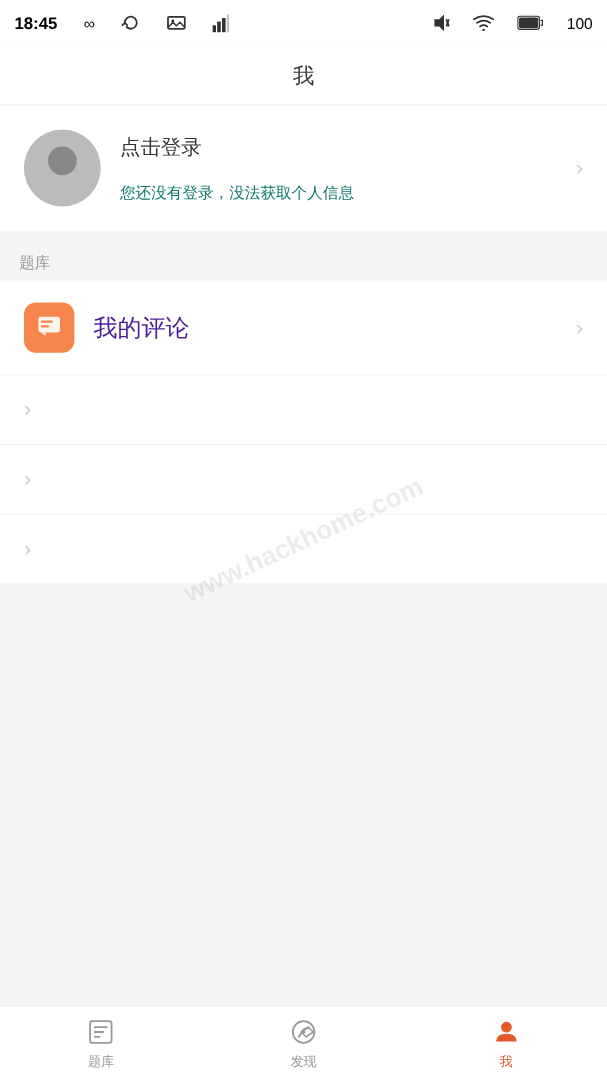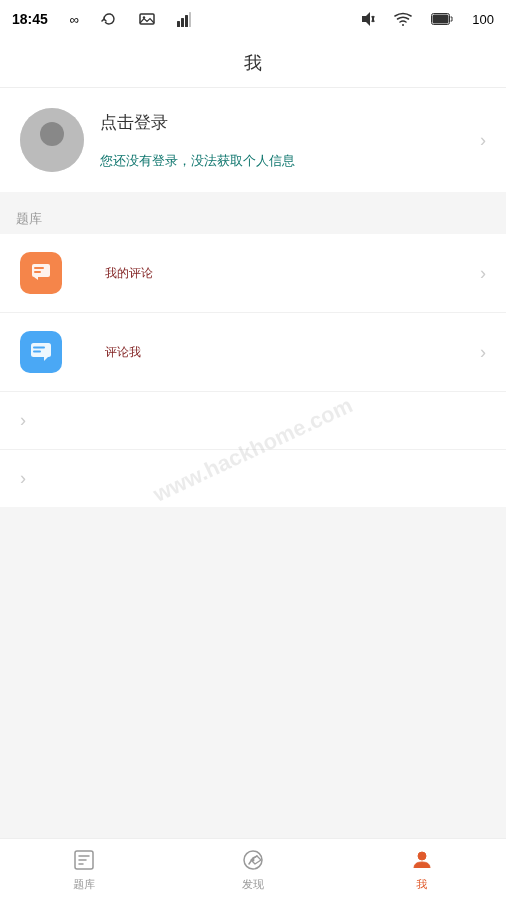--- a/index.html
+++ b/index.html
@@ -109,23 +109,22 @@
       border-radius: 10px;
       display: flex;
       align-items: center;
       justify-content: center;
     }
     .icon-orange { background: #f5854a; }
     .icon-blue { background: #4aa8f5; }
     .icon-gold { background: #f5a623; }
     .icon-purple { background: #5b6ee1; }
     .menu-label {
-      font-size: 12px;
-      color: #7f1d1d;
-      margin-left: 27px;
+      font-size: 20px;
+      color: #4c1d95;
     }
     .menu-chevron {
       color: #ccc;
       font-size: 18px;
     }
 
     
     .content-spacer {
       flex: 1;
       background: #f5f5f5;
@@ -265,31 +264,20 @@
           <rect x="4" y="9" width="7" height="2" rx="1" fill="#f5854a"></rect>
           <polygon points="4,15 8,18 8,15" fill="white" opacity="0.9"></polygon>
         </svg>
       </div>
       <span class="menu-label">我的评论</span>
     </div>
     <span class="menu-chevron">›</span>
   </div>
 
   <div class="menu-item">
-    <div class="menu-item-left">
-      <div class="menu-icon icon-blue">
-        <svg width="22" height="22" viewBox="0 0 22 22" fill="none">
-          <rect x="1" y="2" width="20" height="14" rx="2.5" fill="white" opacity="0.9"></rect>
-          <rect x="3" y="5.5" width="12" height="2" rx="1" fill="#4aa8f5"></rect>
-          <rect x="3" y="9.5" width="8" height="2" rx="1" fill="#4aa8f5"></rect>
-          <polygon points="18,16 14,20 14,16" fill="white" opacity="0.9"></polygon>
-        </svg>
-      </div>
-      <span class="menu-label">评论我</span>
-    </div>
     <span class="menu-chevron">›</span>
   </div>
 
   <div class="menu-item">
     <span class="menu-chevron">›</span>
   </div>
 
   <div class="menu-item">
     <span class="menu-chevron">›</span>
   </div>

